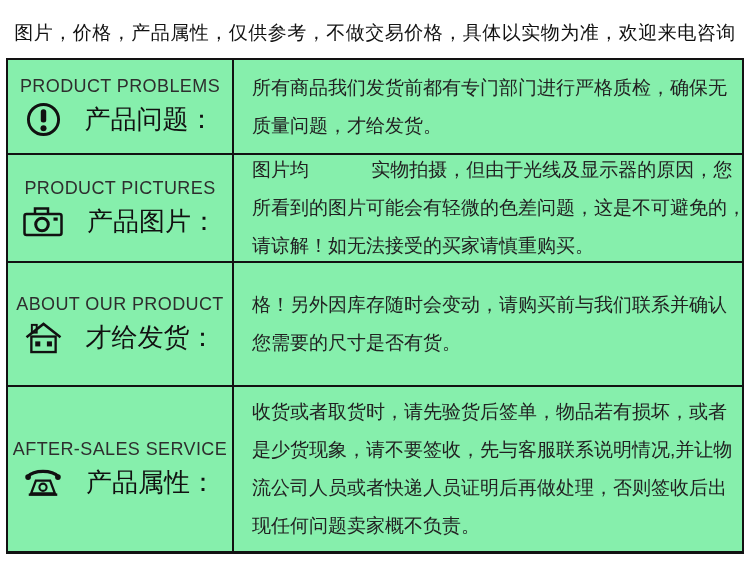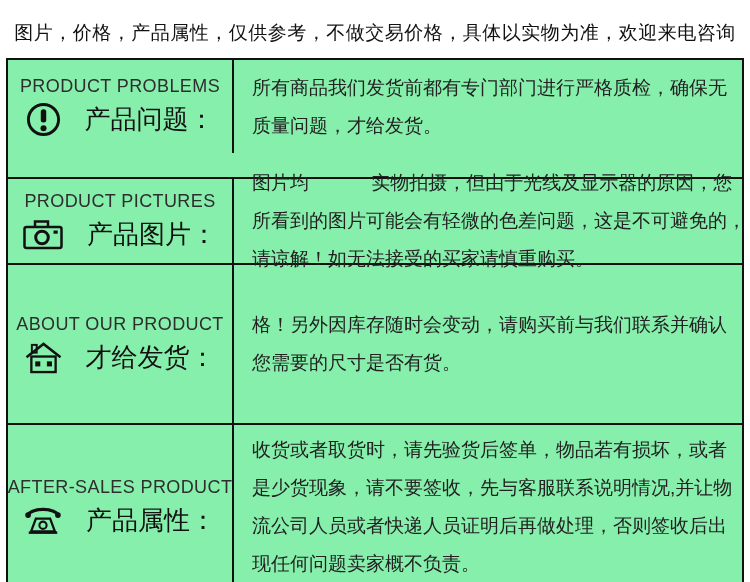--- a/index.html
+++ b/index.html
@@ -23,22 +23,22 @@
   .info-table {
     margin: 12px auto 0 auto;
     width: 738px;
     border: 2px solid #121212;
     border-bottom-width: 3px;
     background: #86efac;
   }
   .info-row { display: flex; width: 100%; }
   .info-row + .info-row { border-top: 2px solid #121212; }
   .row-1 { height: 93px; }
-  .row-2 { height: 86px; margin-top: 24px; }
-  .row-3 { height: 160px; }
+  .row-2 { height: 108px; }
+  .row-3 { height: 124px; }
   .row-4 { height: 166px; }
   .cell-left {
     width: 226px;
     flex: 0 0 226px;
     border-right: 2px solid #121212;
     display: flex;
     flex-direction: column;
     align-items: center;
     justify-content: center;
     gap: 5px;
@@ -135,21 +135,21 @@
         </div>
       </div>
       <div class="cell-right">
         <div class="body-line">格！另外因库存随时会变动，请购买前与我们联系并确认</div>
         <div class="body-line">您需要的尺寸是否有货。</div>
       </div>
     </div>
 
     <div class="info-row row-4">
       <div class="cell-left">
-        <div class="en-label">AFTER-SALES PRODUCT</div>
+        <div class="en-label">AFTER-SALES SERVICE</div>
         <div class="zh-row">
           <span class="icon">
             <svg width="38" height="29" viewBox="0 0 40 30">
               <path d="M3.5 9 C 11 1.5, 29 1.5, 36.5 9" fill="none" stroke="#111" stroke-width="3.4"></path>
               <circle cx="4.3" cy="9.3" r="3" fill="#111"></circle>
               <circle cx="35.7" cy="9.3" r="3" fill="#111"></circle>
               <path d="M12.5 13 L27.5 13 L32.5 26.5 L7.5 26.5 Z" fill="none" stroke="#111" stroke-width="2.4"></path>
               <circle cx="20" cy="20" r="3.8" fill="none" stroke="#111" stroke-width="2.2"></circle>
               <rect x="5" y="26.5" width="30" height="2.6" fill="#111"></rect>
             </svg>

